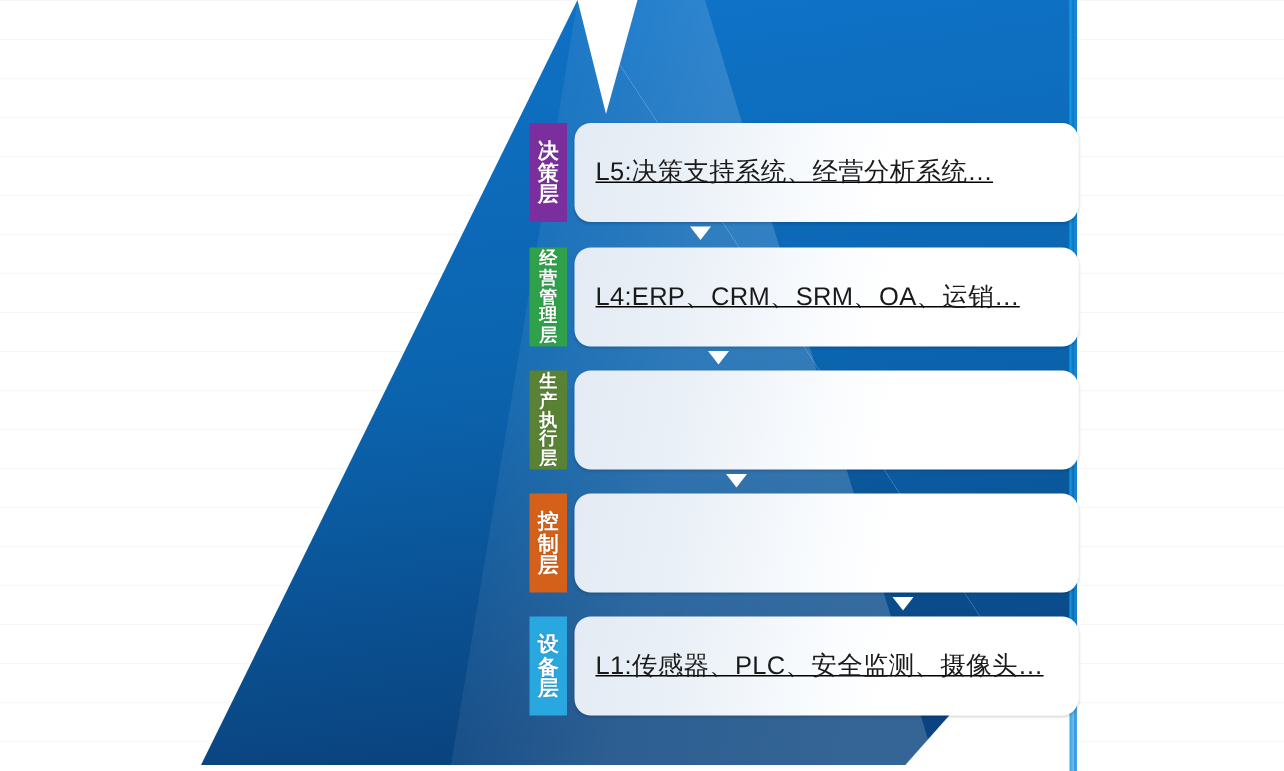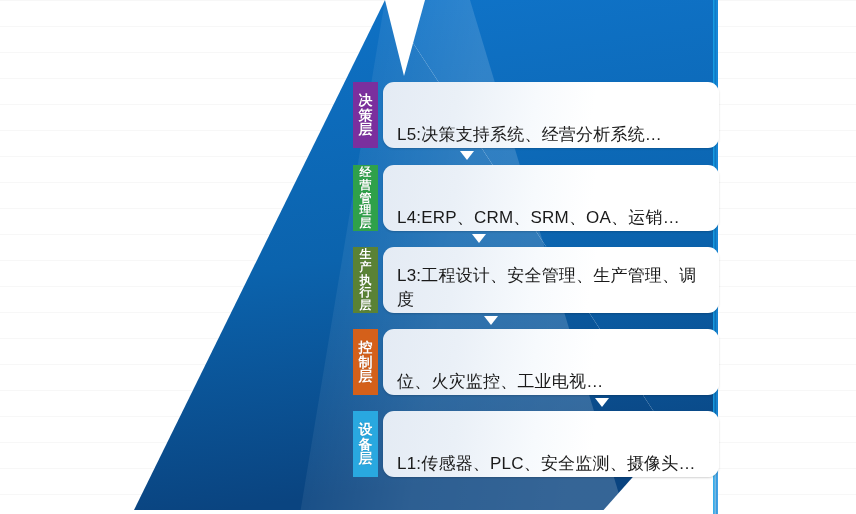--- a/index.html
+++ b/index.html
@@ -77,23 +77,24 @@
     width: 336px;
     border-radius: 11px;
     background: linear-gradient(100deg,
         #e4ebf4 0%,
         #eaf0f7 22%,
         #f7fafd 45%,
         #ffffff 62%,
         #ffffff 100%);
     box-shadow: 0 1px 2px rgba(0,0,0,0.18);
     display: flex;
-    align-items: flex-end;
+    align-items: center;
     box-sizing: border-box;
     padding: 0 14px;
+    text-decoration: underline;
   }
   .card-text {
     font-size: 17px;
     line-height: 1.45;
     color: #1a1a1a;
     letter-spacing: 0.2px;
     font-weight: 400;
   }
 
   
@@ -183,36 +184,34 @@
   <div class="row" style="top:247px; height:66px;">
     <div class="tab" style="background:#5a8235; font-size:12px;">
       <span>生</span>
       <span>产</span>
       <span>执</span>
       <span>行</span>
       <span>层</span>
     </div>
     <div class="card">
       <div class="card-text">
-        <div>L3:工程设计、安全管理、生产管理、调度</div>
       </div>
     </div>
   </div>
 
   <div class="connector-arrow" style="left:484px; top:316px;"></div>
 
   <div class="row" style="top:329px; height:66px;">
     <div class="tab" style="background:#d4601a;">
       <span>控</span>
       <span>制</span>
       <span>层</span>
     </div>
     <div class="card">
       <div class="card-text">
-        <div>位、火灾监控、工业电视…</div>
       </div>
     </div>
   </div>
 
   <div class="connector-arrow" style="left:595px; top:398px;"></div>
 
   <div class="row" style="top:411px; height:66px;">
     <div class="tab" style="background:#29a8e0;">
       <span>设</span>
       <span>备</span>

